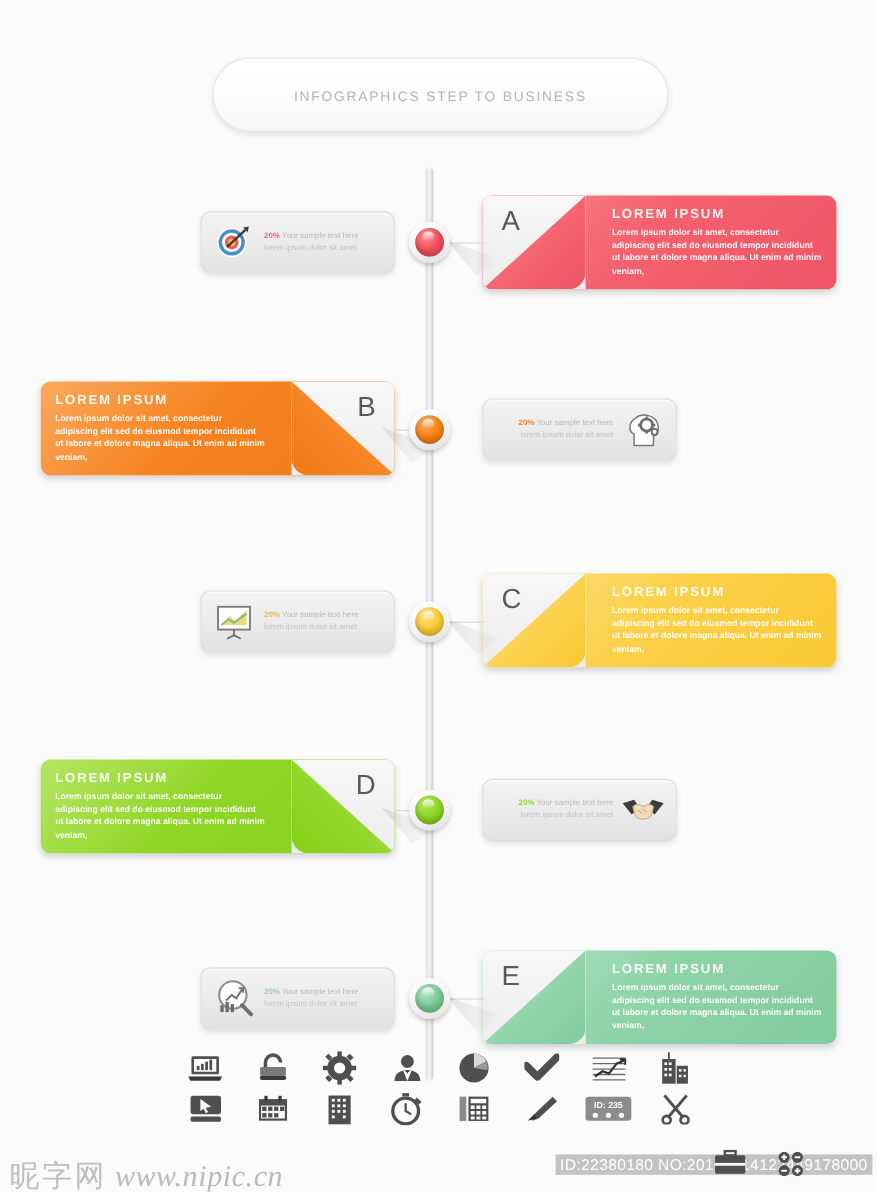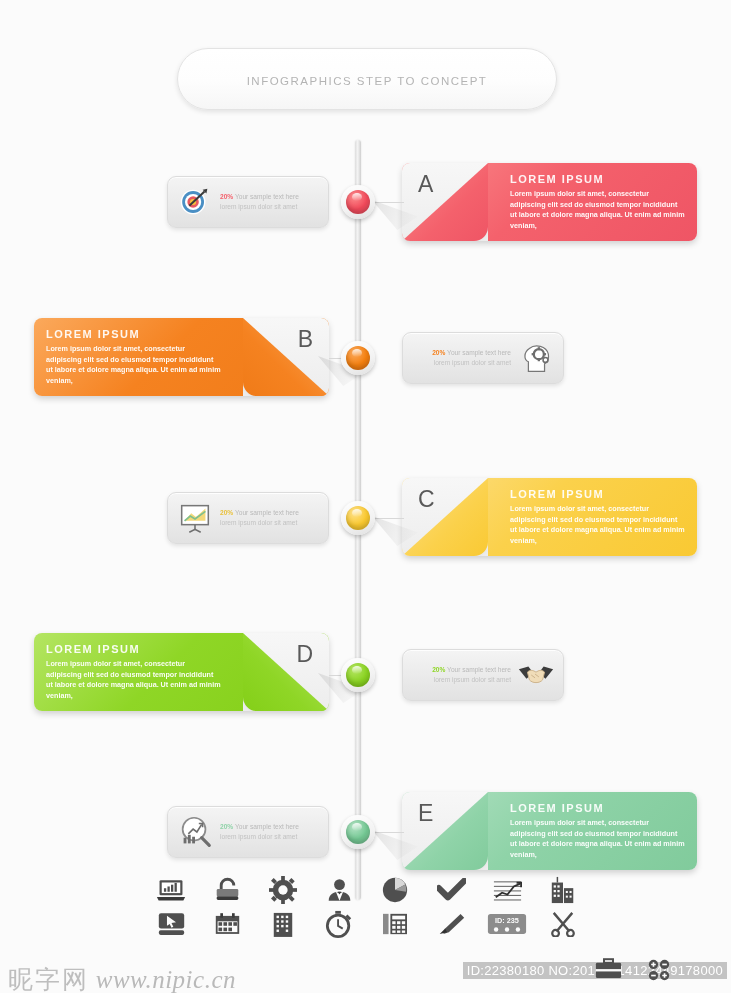--- a/index.html
+++ b/index.html
@@ -199,21 +199,21 @@
     padding: 1px 4px;
     letter-spacing: .3px;
   }
 </style>
 </head>
 <body>
 
 <div class="stage">
 
   <div class="title-pill">
-    <div class="title-sub">INFOGRAPHICS STEP TO CONCEPT</div>
+    <div class="title-sub">INFOGRAPHICS STEP TO BUSINESS</div>
   </div>
 
   <div class="timeline-bar"></div>
 
   <div id="rows-host">
       <div class="row" style="top: 0px;">
 
     <div class="node-tail" style="left:372px; top:200px; clip-path:polygon(0 0, 100% 55%, 55% 100%);"></div>
 
     <div class="connector" style="left:372px; top:202px; width:32px;"></div>

